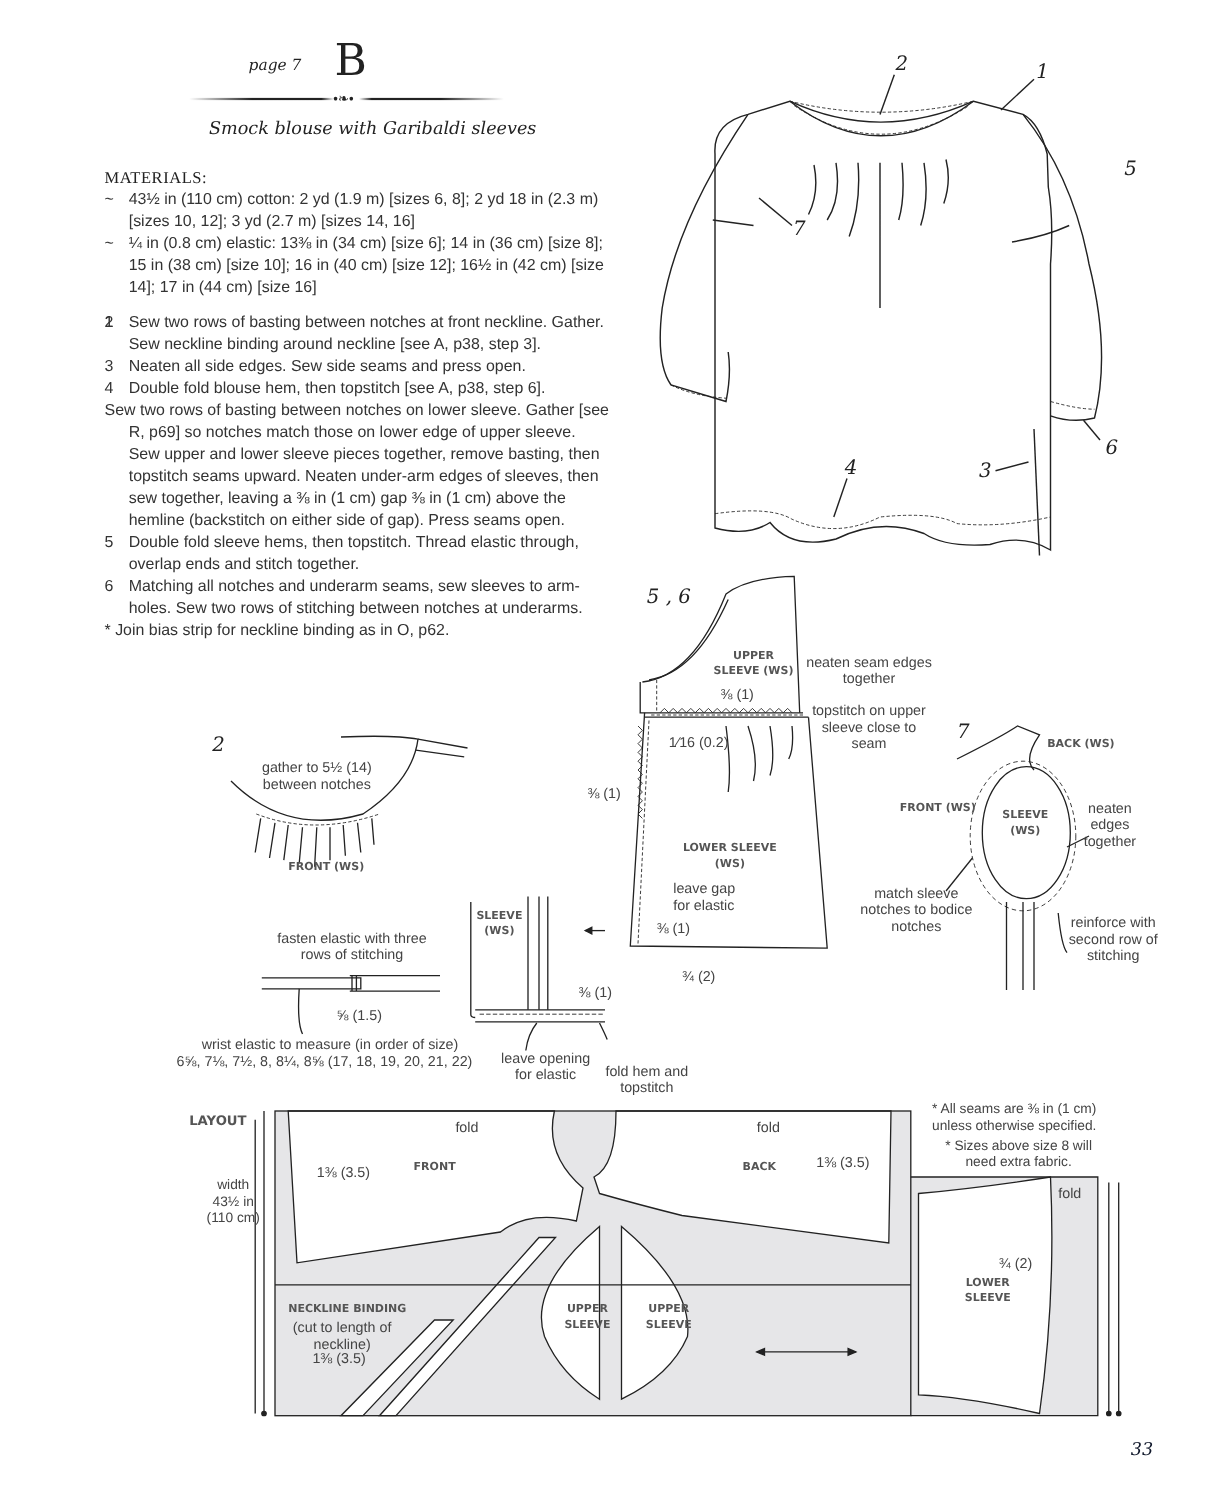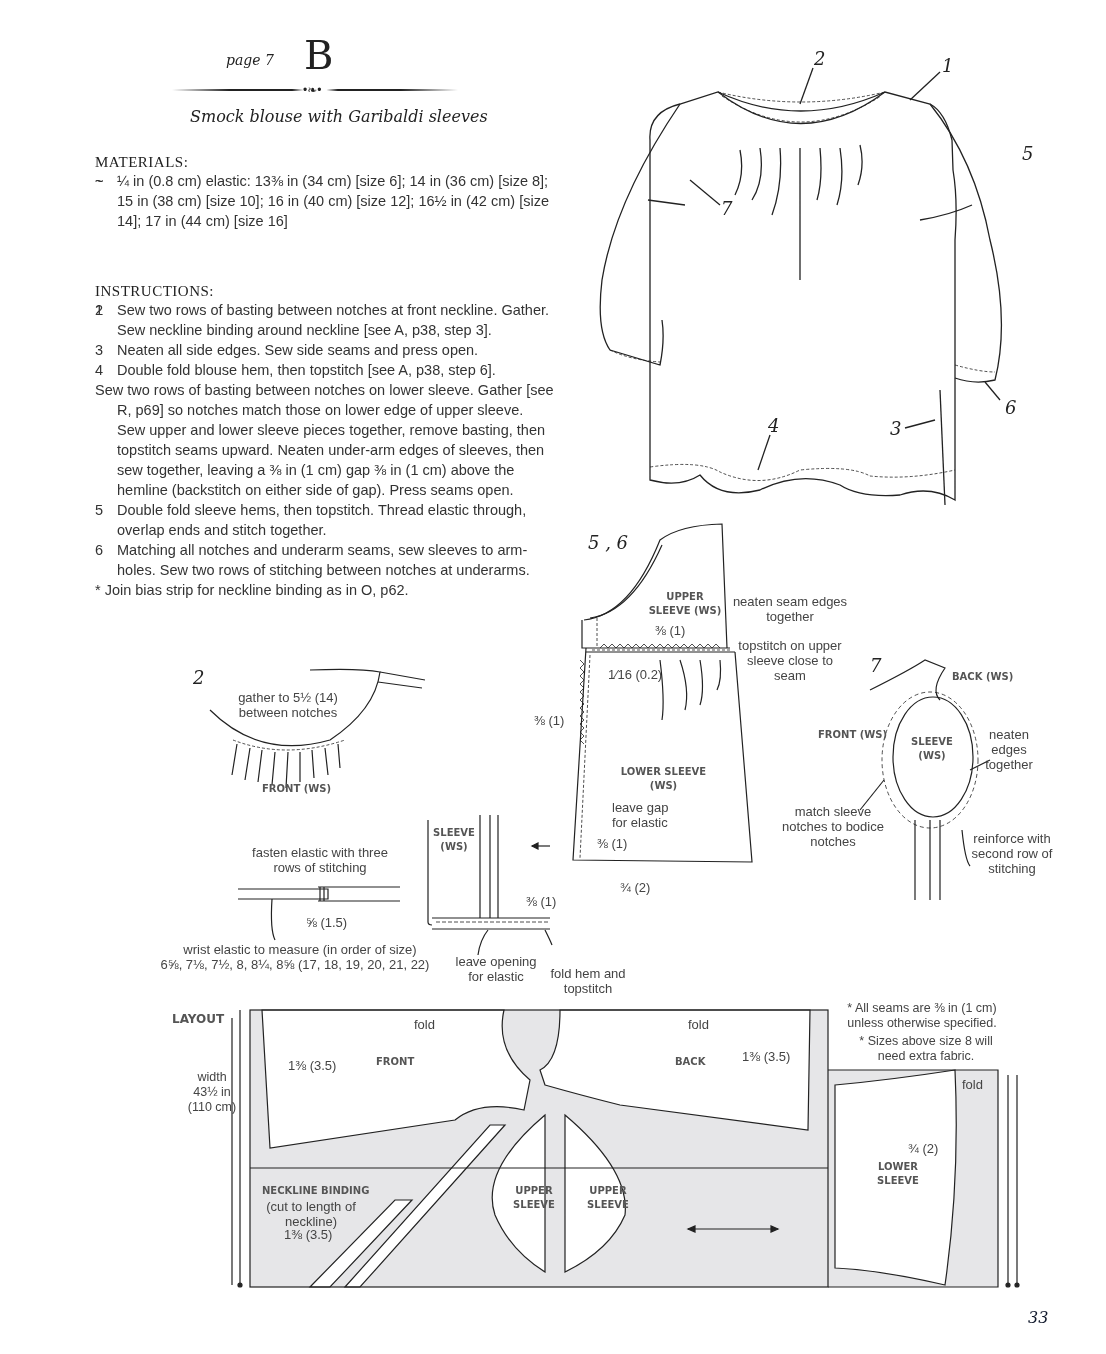--- a/index.html
+++ b/index.html
@@ -22,27 +22,26 @@
 
 <div class="abs script" style="left:226px;top:52px;font-size:14px;">page 7</div>
 <div class="abs" style="left:304px;top:32px;font-family:'DejaVu Serif',serif;font-size:40px;color:#222;">B</div>
 <div class="abs" style="left:172px;top:89px;width:286px;height:2px;background:linear-gradient(90deg,#fff,#222 20%,#222 42%,#fff 46%,#fff 54%,#222 58%,#222 80%,#fff);"></div>
 <div class="abs" style="left:303px;top:83px;font-size:12px;color:#222;">•❧•</div>
 <div class="abs script" style="left:190px;top:107px;font-size:16px;">Smock blouse with Garibaldi sleeves</div>
 
 <div class="abs" style="left:95px;top:154px;width:460px;">
   <div class="serif-head">MATERIALS:</div>
   <ul class="list body-txt">
-    <li><span class="mk">~</span></li>
+    <li><span class="mk">~</span><span>43½ in (110 cm) cotton: 2 yd (1.9 m) [sizes 6, 8]; 2 yd 18 in (2.3 m) [sizes 10, 12]; 3 yd (2.7 m) [sizes 14, 16]</span></li>
     <li><span class="mk">~</span><span>¼ in (0.8 cm) elastic: 13⅜ in (34 cm) [size 6]; 14 in (36 cm) [size 8]; 15 in (38 cm) [size 10]; 16 in (40 cm) [size 12]; 16½ in (42 cm) [size 14]; 17 in (44 cm) [size 16]</span></li>
   </ul>
 </div>
 
 <div class="abs" style="left:95px;top:283px;width:460px;">
-  <div class="serif-head">INSTRUCTIONS:</div>
   <ul class="list body-txt">
     <li><span class="mk">1</span></li>
     <li><span class="mk">2</span><span>Sew two rows of basting between notches at front neckline. Gather. Sew neckline binding around neckline [see A, p38, step 3].</span></li>
     <li><span class="mk">3</span><span>Neaten all side edges. Sew side seams and press open.</span></li>
     <li><span class="mk">4</span><span>Double fold blouse hem, then topstitch [see A, p38, step 6].</span></li>
     <li style="padding-left:22px;text-indent:-22px;"><span>Sew two rows of basting between notches on lower sleeve. Gather [see R, p69] so notches match those on lower edge of upper sleeve. Sew upper and lower sleeve pieces together, remove basting, then topstitch seams upward. Neaten under-arm edges of sleeves, then sew together, leaving a ⅜ in (1 cm) gap ⅜ in (1 cm) above the hemline (backstitch on either side of gap). Press seams open.</span></li>
     <li><span class="mk">5</span><span>Double fold sleeve hems, then topstitch. Thread elastic through, overlap ends and stitch together.</span></li>
     <li><span class="mk">6</span><span>Matching all notches and underarm seams, sew sleeves to arm-holes. Sew two rows of stitching between notches at underarms.</span></li>
   </ul>
   <div class="body-txt italic">* Join bias strip for neckline binding as in O, p62.</div>

